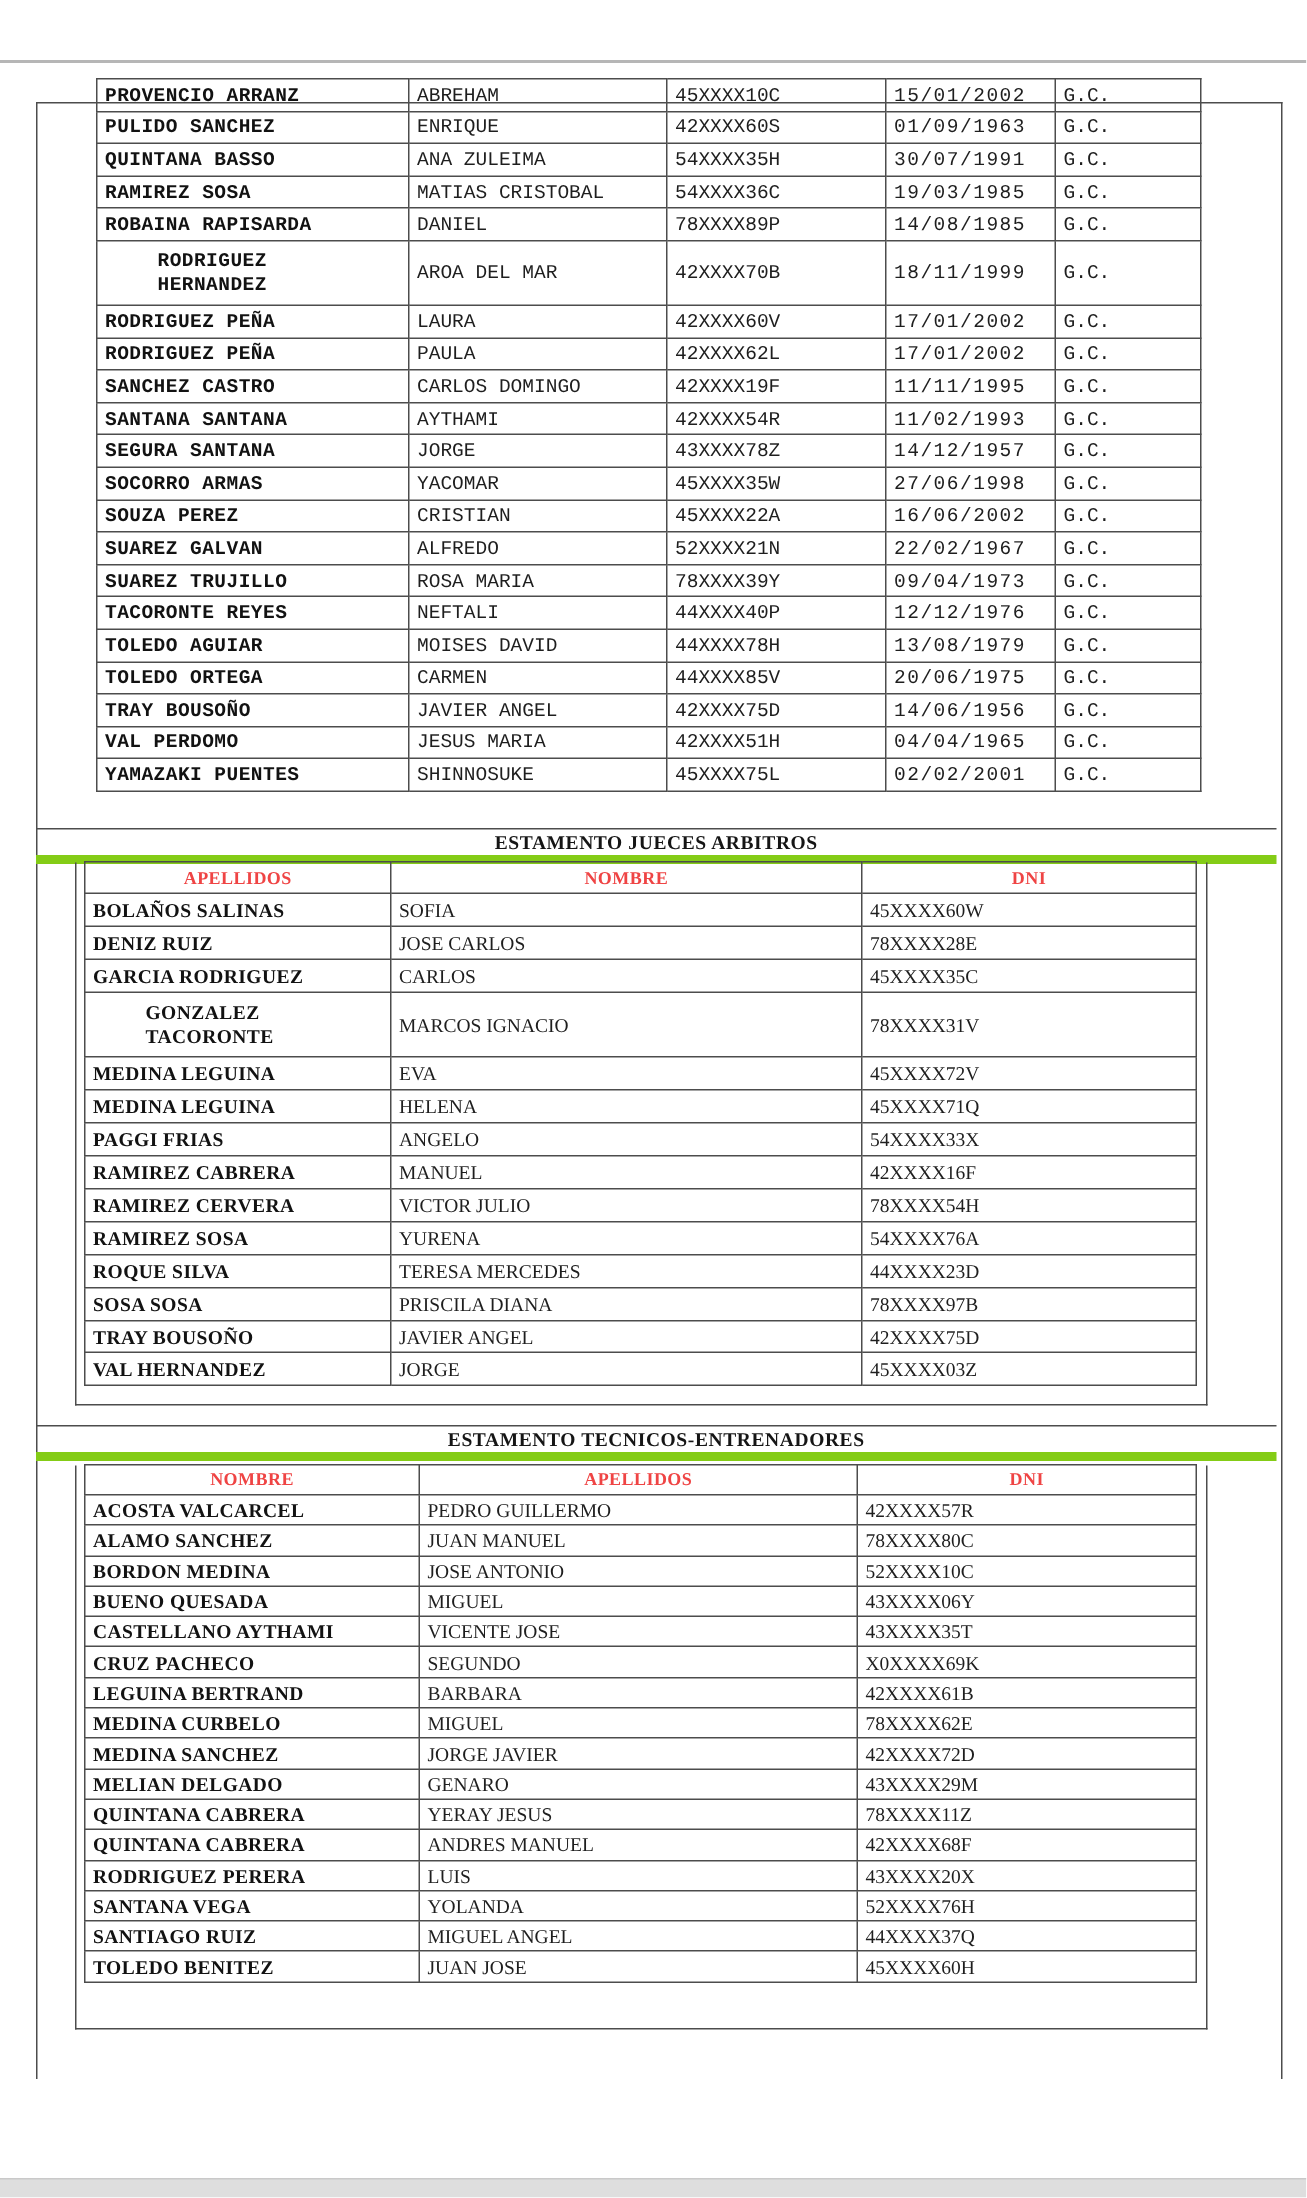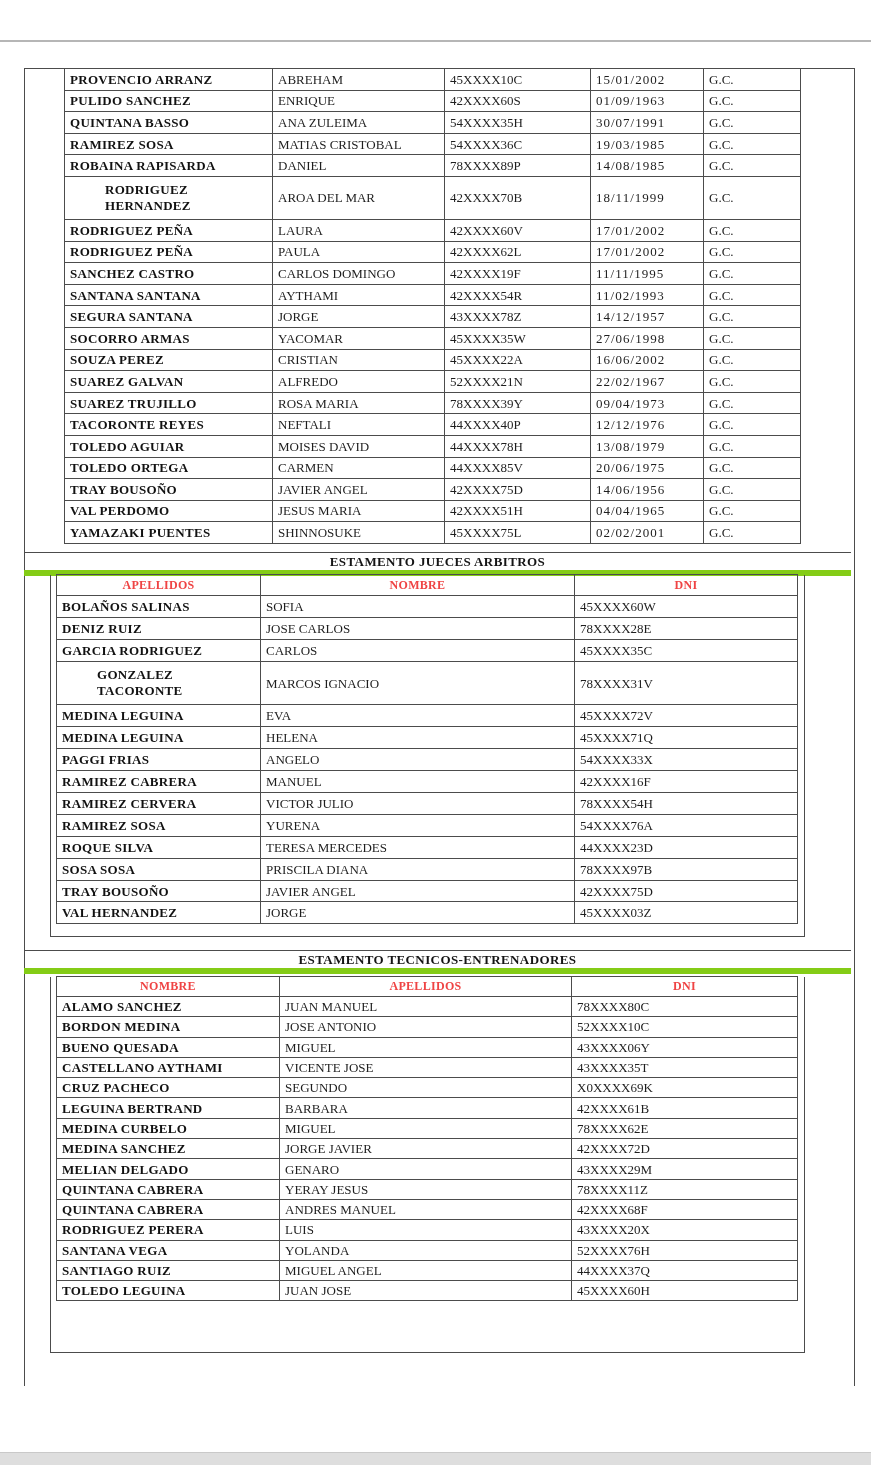--- a/index.html
+++ b/index.html
@@ -29,21 +29,21 @@
     white-space:nowrap;
     line-height:15px;
   }
   th{font-weight:bold;text-align:center;font-size:12px;letter-spacing:.3px;color:#ef4444;}
   .col-apellidos, .c1{font-weight:bold;color:#121212;letter-spacing:.3px;}
   .col-fecha{text-align:left;letter-spacing:1px;}
   
   tr.two-line td{height:42px;}
   tr.two-line td:first-child{word-spacing:300px;white-space:normal;line-height:16px;padding-left:40px;}
   
-  .t1{left:64px;top:68px;width:736px;}
+  .t1{left:64px;top:52px;width:736px;font-family:Liberation Mono, monospace;}
   .t1 td{height:20.6px;}
   
   .band{
     position:absolute;left:24px;width:827px;height:17px;
     border-top:1px solid #4c4c4c;border-bottom:6px solid #84cc16;
     display:flex;align-items:center;justify-content:center;
     font-weight:bold;font-size:13px;letter-spacing:.4px;color:#151515;
   }
   .band-jueces{top:552px;}
   .band-tecnicos{top:950px;}
@@ -366,20 +366,25 @@
     </colgroup>
     <thead>
       <tr>
         <th>NOMBRE</th>
         <th>APELLIDOS</th>
         <th>DNI</th>
       </tr>
     </thead>
     <tbody>
 
+        <tr>
+          <td class="c1">ACOSTA VALCARCEL</td>
+          <td class="c2">PEDRO GUILLERMO</td>
+          <td class="c-dni">42XXXX57R</td>
+        </tr>
 
         <tr>
           <td class="c1">ALAMO SANCHEZ</td>
           <td class="c2">JUAN MANUEL</td>
           <td class="c-dni">78XXXX80C</td>
         </tr>
 
 
         <tr>
           <td class="c1">BORDON MEDINA</td>
@@ -453,21 +458,21 @@
           <td class="c-dni">52XXXX76H</td>
         </tr>
 
         <tr>
           <td class="c1">SANTIAGO RUIZ</td>
           <td class="c2">MIGUEL ANGEL</td>
           <td class="c-dni">44XXXX37Q</td>
         </tr>
 
         <tr>
-          <td class="c1">TOLEDO LEGUINA</td>
+          <td class="c1">TOLEDO BENITEZ</td>
           <td class="c2">JUAN JOSE</td>
           <td class="c-dni">45XXXX60H</td>
         </tr>
       </tbody>
   </table>
 
   <div class="scan-band-bottom"></div>
 </div>
 
 </body></html>

